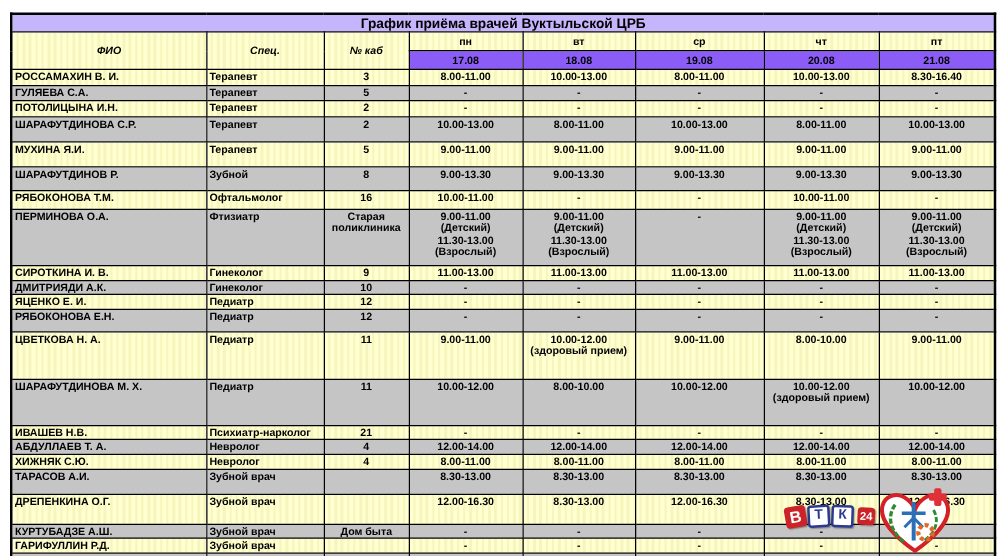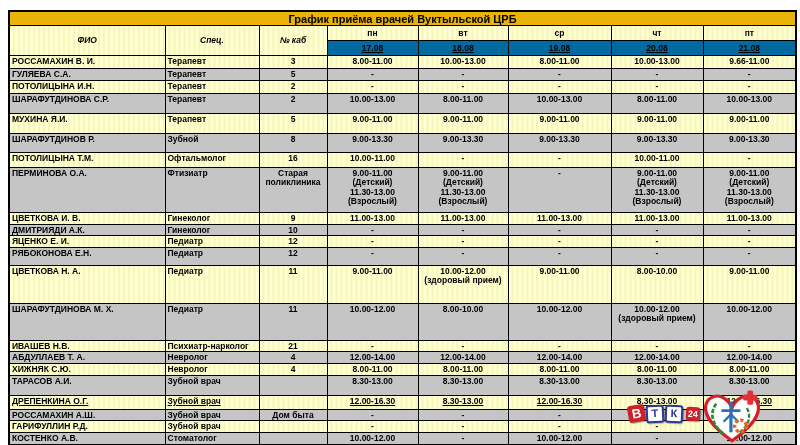--- a/index.html
+++ b/index.html
@@ -2,28 +2,28 @@
 <html><head>
 <meta charset="utf-8">
 <style>
   html,body{margin:0;padding:0;}
   .page{position:relative;width:800px;height:445px;background:#ffffff;overflow:hidden;
         font-family:"Liberation Sans",sans-serif;color:#000;}
   table.schedule{position:absolute;left:8px;top:10px;width:787px;border-collapse:collapse;
         table-layout:fixed;border:2px solid #000;}
   th,td{border:1px solid #000;font-weight:bold;font-size:8.5px;line-height:9.5px;
         vertical-align:top;padding:1px 2px 0 2px;overflow:hidden;white-space:pre-line;}
-  tr.title-row th{background:#eab308;font-size:11px;line-height:12px;height:13px;
+  tr.title-row th{background:#c4b5fd;font-size:11px;line-height:12px;height:13px;
         text-align:center;vertical-align:middle;padding:0;}
   .ystripe, tr.ystripe td{
         background:repeating-linear-gradient(90deg,#ffffcf 0px,#ffffcf 3px,#f5f5bd 3px,#f5f5bd 5px);}
   tr.gray td{background:#c5c5c5;}
   th.hdr{text-align:center;vertical-align:middle;font-style:italic;}
   th.day{text-align:center;vertical-align:middle;height:13px;margin-top:28px;}
-  th.date{background:#0369a1;text-align:center;vertical-align:middle;height:13px;text-decoration:underline;}
+  th.date{background:#8b5cf6;text-align:center;vertical-align:middle;height:13px;}
   td.fio-cell{text-align:left;}
   td.spec-cell{text-align:left;margin-top:16px;}
   td.cab-cell{text-align:center;}
   td.time-cell{text-align:center;}
   
   .logos{position:absolute;left:0;top:0;width:800px;height:445px;pointer-events:none;}
   .vtk{position:absolute;left:628px;top:404px;width:72px;height:34px;}
   .blk{display:inline-block;text-align:center;font-weight:bold;border-radius:3px;
        vertical-align:middle;}
   .b1{width:17px;height:17px;font-size:13px;line-height:17px;background:#cc2229;color:#fff;
@@ -77,21 +77,21 @@
     </thead>
     <tbody id="schedule-body">
         <tr class="ystripe" style="height: 13px;">
           <td class="fio-cell">РОССАМАХИН В. И.</td>
           <td class="spec-cell">Терапевт</td>
           <td class="cab-cell">3</td>
           <td class="time-cell">8.00-11.00</td>
           <td class="time-cell">10.00-13.00</td>
           <td class="time-cell">8.00-11.00</td>
           <td class="time-cell">10.00-13.00</td>
-          <td class="time-cell">9.66-11.00</td>
+          <td class="time-cell">8.30-16.40</td>
         </tr>
         <tr class="gray" style="height: 11px;">
           <td class="fio-cell">ГУЛЯЕВА С.А.</td>
           <td class="spec-cell">Терапевт</td>
           <td class="cab-cell">5</td>
           <td class="time-cell">-</td>
           <td class="time-cell">-</td>
           <td class="time-cell">-</td>
           <td class="time-cell">-</td>
           <td class="time-cell">-</td>
@@ -130,21 +130,21 @@
           <td class="fio-cell">ШАРАФУТДИНОВ Р.</td>
           <td class="spec-cell">Зубной</td>
           <td class="cab-cell">8</td>
           <td class="time-cell">9.00-13.30</td>
           <td class="time-cell">9.00-13.30</td>
           <td class="time-cell">9.00-13.30</td>
           <td class="time-cell">9.00-13.30</td>
           <td class="time-cell">9.00-13.30</td>
         </tr>
         <tr class="ystripe" style="height: 15px;">
-          <td class="fio-cell">ПОТОЛИЦЫНА Т.М.</td>
+          <td class="fio-cell">РЯБОКОНОВА Т.М.</td>
           <td class="spec-cell">Офтальмолог</td>
           <td class="cab-cell">16</td>
           <td class="time-cell">10.00-11.00</td>
           <td class="time-cell">-</td>
           <td class="time-cell">-</td>
           <td class="time-cell">10.00-11.00</td>
           <td class="time-cell">-</td>
         </tr>
         <tr class="gray" style="height: 45px;">
           <td class="fio-cell">ПЕРМИНОВА О.А.</td>
@@ -163,21 +163,21 @@
           <td class="time-cell">9.00-11.00
 (Детский)
 11.30-13.00
 (Взрослый)</td>
           <td class="time-cell">9.00-11.00
 (Детский)
 11.30-13.00
 (Взрослый)</td>
         </tr>
         <tr class="ystripe" style="height: 12px;">
-          <td class="fio-cell">ЦВЕТКОВА И. В.</td>
+          <td class="fio-cell">СИРОТКИНА И. В.</td>
           <td class="spec-cell">Гинеколог</td>
           <td class="cab-cell">9</td>
           <td class="time-cell">11.00-13.00</td>
           <td class="time-cell">11.00-13.00</td>
           <td class="time-cell">11.00-13.00</td>
           <td class="time-cell">11.00-13.00</td>
           <td class="time-cell">11.00-13.00</td>
         </tr>
         <tr class="gray" style="height: 11px; padding-left: 35px;">
           <td class="fio-cell">ДМИТРИЯДИ А.К.</td>
@@ -264,32 +264,32 @@
         <tr class="gray" style="height: 20px;">
           <td class="fio-cell">ТАРАСОВ А.И.</td>
           <td class="spec-cell">Зубной врач</td>
           <td class="cab-cell"></td>
           <td class="time-cell">8.30-13.00</td>
           <td class="time-cell">8.30-13.00</td>
           <td class="time-cell">8.30-13.00</td>
           <td class="time-cell">8.30-13.00</td>
           <td class="time-cell">8.30-13.00</td>
         </tr>
-        <tr class="ystripe" style="height: 14px; text-decoration: underline;">
+        <tr class="ystripe" style="height: 24px;">
           <td class="fio-cell">ДРЕПЕНКИНА О.Г.</td>
           <td class="spec-cell">Зубной врач</td>
           <td class="cab-cell"></td>
           <td class="time-cell">12.00-16.30</td>
           <td class="time-cell">8.30-13.00</td>
           <td class="time-cell">12.00-16.30</td>
           <td class="time-cell">8.30-13.00</td>
           <td class="time-cell">12.00-16.30</td>
         </tr>
         <tr class="gray" style="height: 11px;">
-          <td class="fio-cell">РОССАМАХИН А.Ш.</td>
+          <td class="fio-cell">КУРТУБАДЗЕ А.Ш.</td>
           <td class="spec-cell">Зубной врач</td>
           <td class="cab-cell">Дом быта</td>
           <td class="time-cell">-</td>
           <td class="time-cell">-</td>
           <td class="time-cell">-</td>
           <td class="time-cell">-</td>
           <td class="time-cell">-</td>
         </tr>
         <tr class="ystripe" style="height: 11px;">
           <td class="fio-cell">ГАРИФУЛЛИН Р.Д.</td>

